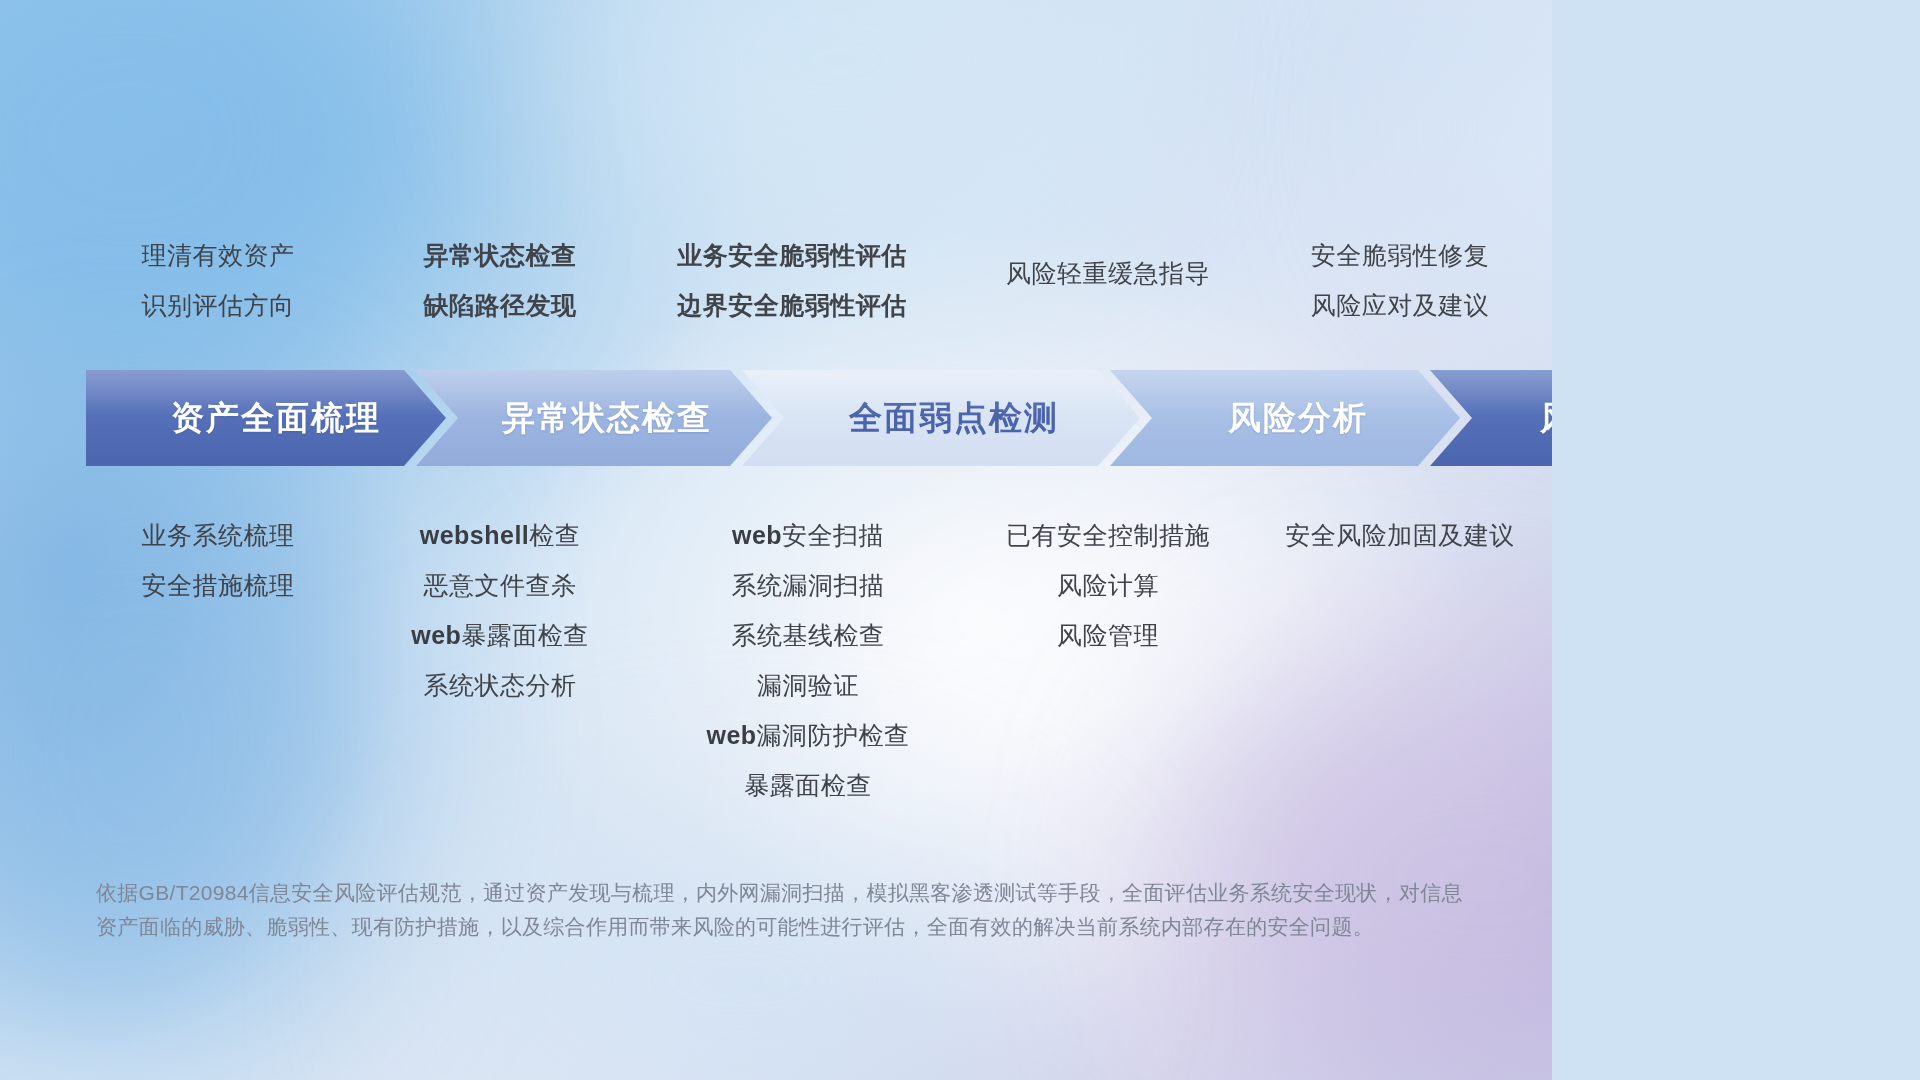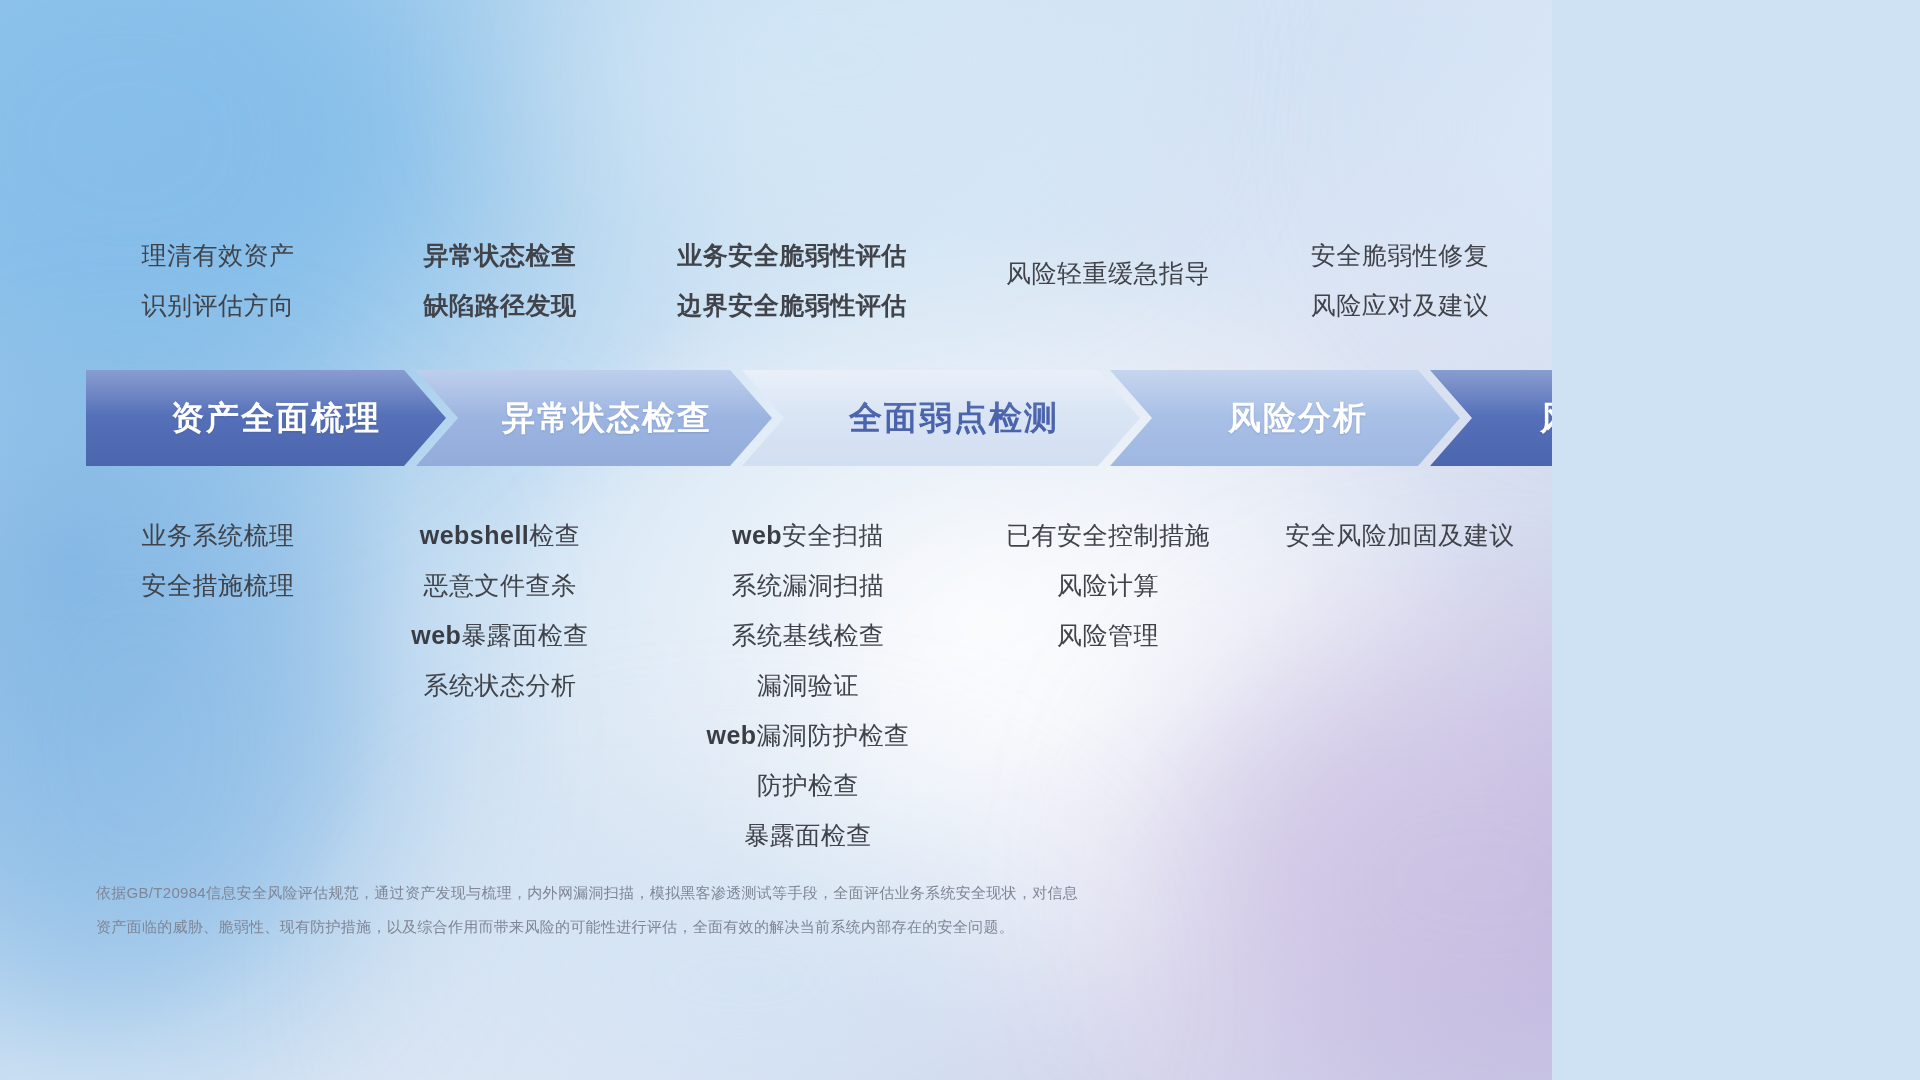--- a/index.html
+++ b/index.html
@@ -92,21 +92,21 @@
     background: linear-gradient(180deg, rgba(255,255,255,0.20), rgba(255,255,255,0));
     pointer-events:none;
   }
 
   
   #note {
     position: absolute;
     left: 96px;
     top: 876px;
     width: 1560px;
-    font-size: 15px;
+    font-size: 21px;
     line-height: 34px;
     color: #7f8696;
     letter-spacing: 0.3px;
   }
   #note div { white-space: nowrap; }
 </style>
 </head>
 <body>
 
 <div id="stage">
@@ -167,21 +167,20 @@
           <div class="bot-line"><span>恶意文件查杀</span></div>
           <div class="bot-line"><b>web</b><span>暴露面检查</span></div>
           <div class="bot-line"><span>系统状态分析</span></div>
         </div>
         <div class="col" style="left: 568px; width: 480px; top: 510px;">
           <div class="bot-line"><b>web</b><span>安全扫描</span></div>
           <div class="bot-line"><span>系统漏洞扫描</span></div>
           <div class="bot-line"><span>系统基线检查</span></div>
           <div class="bot-line"><span>漏洞验证</span></div>
           <div class="bot-line"><b>web</b><span>漏洞防护检查</span></div>
-          <div class="bot-line"><span>防护检查</span></div>
           <div class="bot-line"><span>暴露面检查</span></div>
         </div>
         <div class="col" style="left: 868px; width: 480px; top: 510px;">
           <div class="bot-line"><span>已有安全控制措施</span></div>
           <div class="bot-line"><span>风险计算</span></div>
           <div class="bot-line"><span>风险管理</span></div>
         </div>
         <div class="col" style="left: 1160px; width: 480px; top: 510px;">
           <div class="bot-line"><span>安全风险加固及建议</span></div>
         </div>

